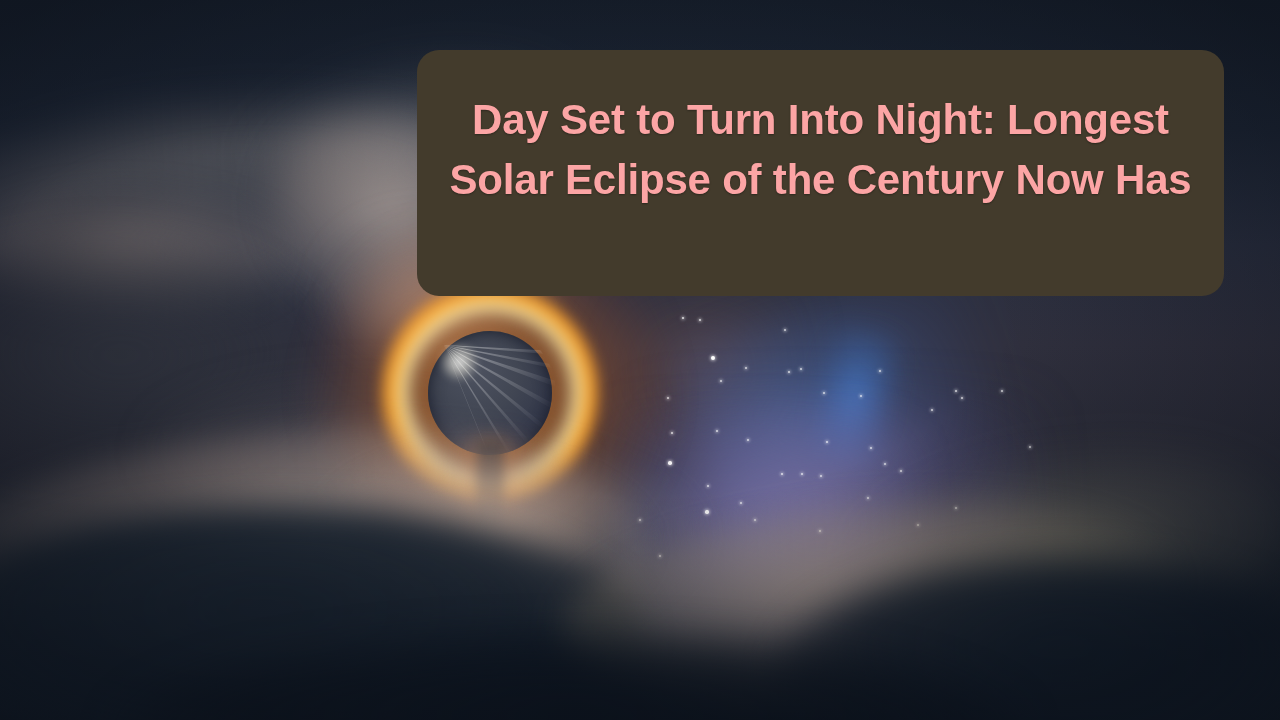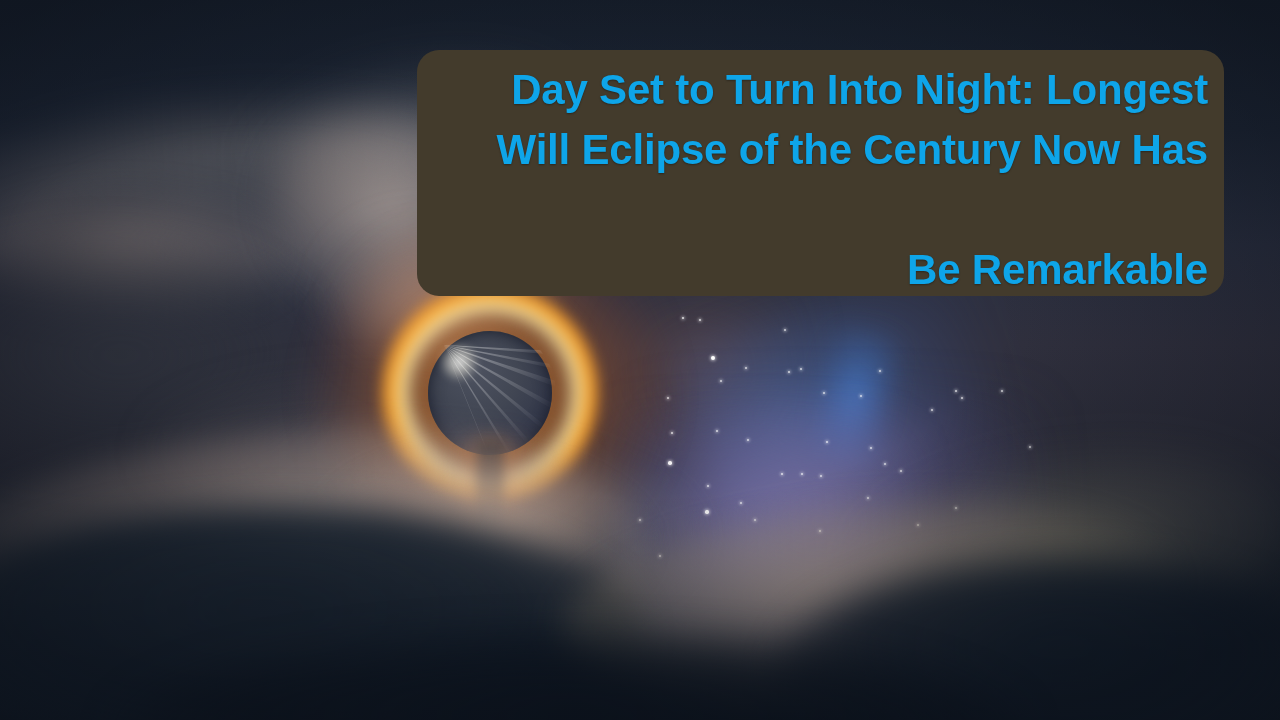--- a/index.html
+++ b/index.html
@@ -385,22 +385,22 @@
     background: #433b2c;
     box-sizing: border-box;
     padding: 14px 16px 0 16px;
     display: flex;
     align-items: center;
     justify-content: center;
   }
   .title-text {
     margin: 0;
     width: 100%;
-    text-align: right;
-    color: #0ea5e9;
+    text-align: center;
+    color: #fca5a5;
     font-family: "Liberation Sans", sans-serif;
     font-weight: bold;
     font-size: 42px;
     line-height: 60px;
     letter-spacing: -0.2px;
     text-shadow: 0 1px 2px rgba(0,0,0,0.35);
   }
 </style>
 </head>
 <body>
@@ -500,16 +500,16 @@
   <div class="cloud cloud-ll-peak"></div>
   <div class="cloud cloud-ll-body"></div>
   <div class="cloud cloud-lr-top"></div>
   <div class="cloud cloud-lr-rim"></div>
   <div class="cloud cloud-lr-body"></div>
   <div class="cloud cloud-bottom-dark"></div>
 
   <div class="vignette"></div>
 
   <div class="title-card">
-    <h1 class="title-text"><span>Day Set to Turn Into Night: Longest</span><br><span>Will Eclipse of the Century Now Has</span><br><br><span>Be Remarkable</span></h1>
+    <h1 class="title-text"><span>Day Set to Turn Into Night: Longest</span><br><span>Solar Eclipse of the Century Now Has</span><br><br></h1>
   </div>
 
 </div>
 
 </body></html>

